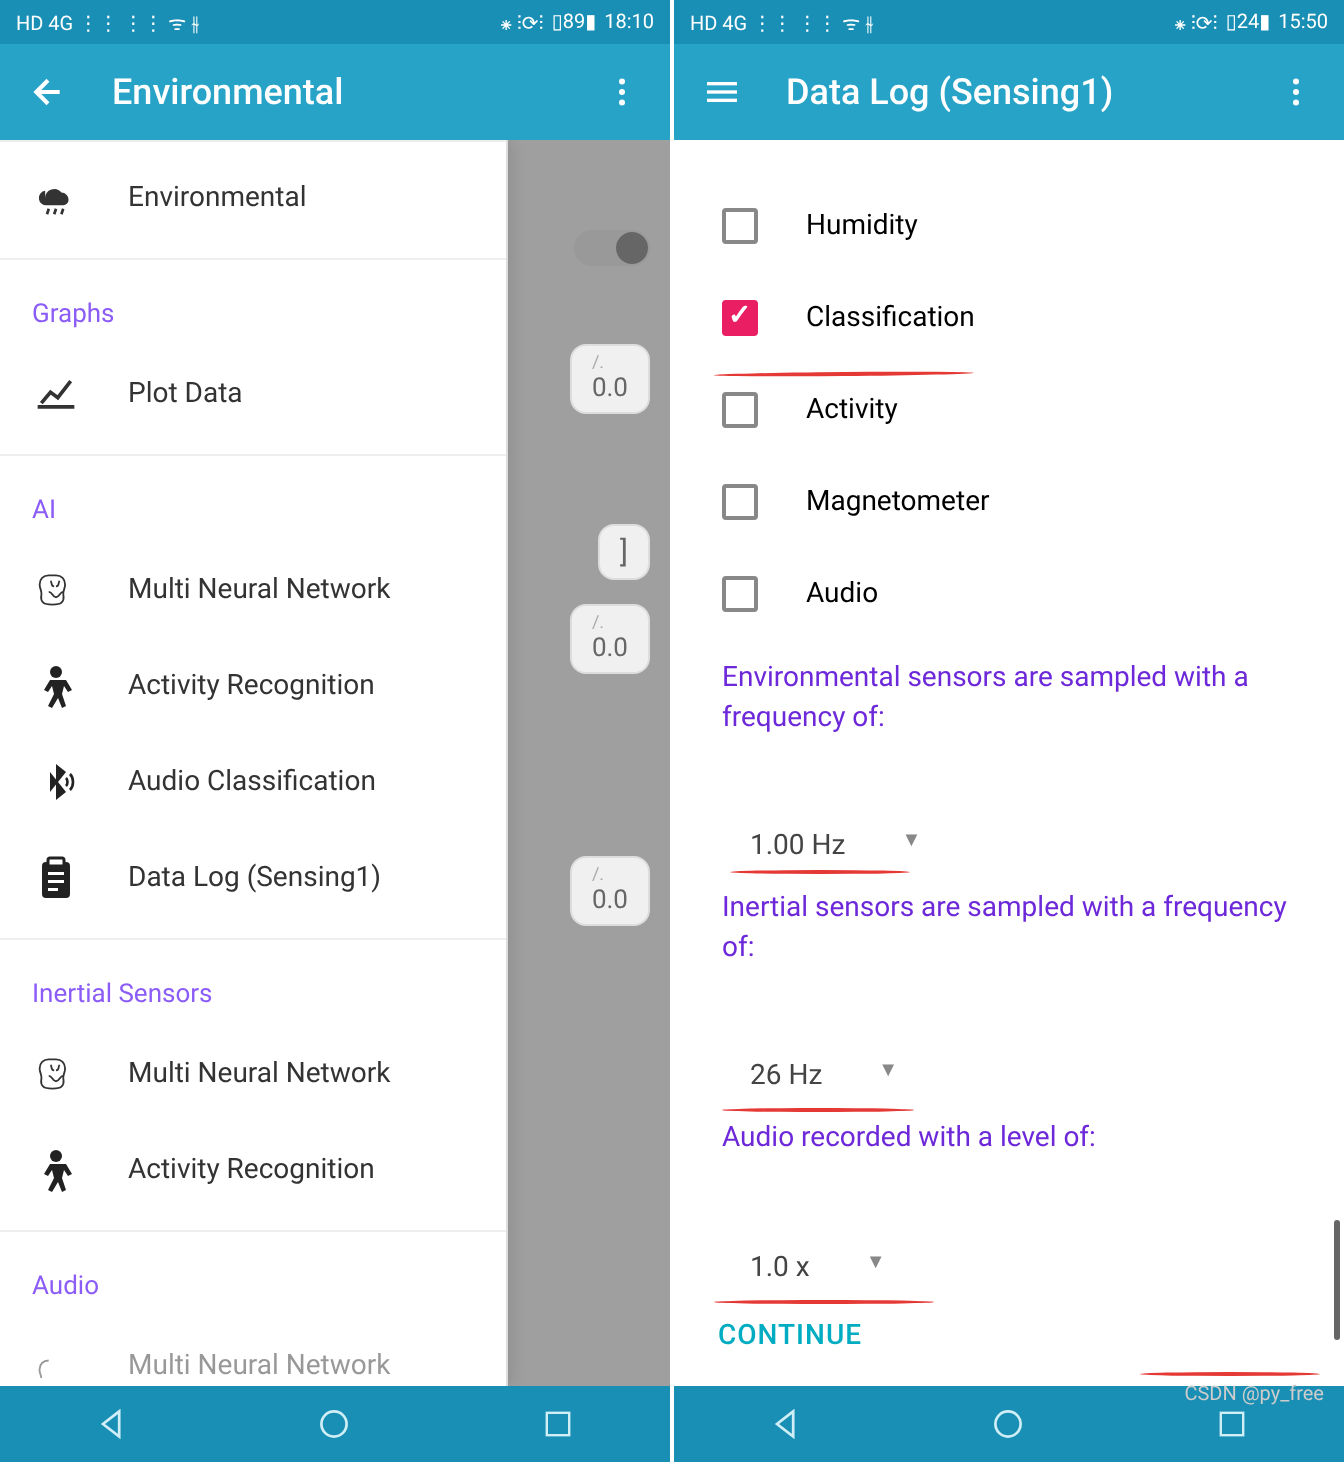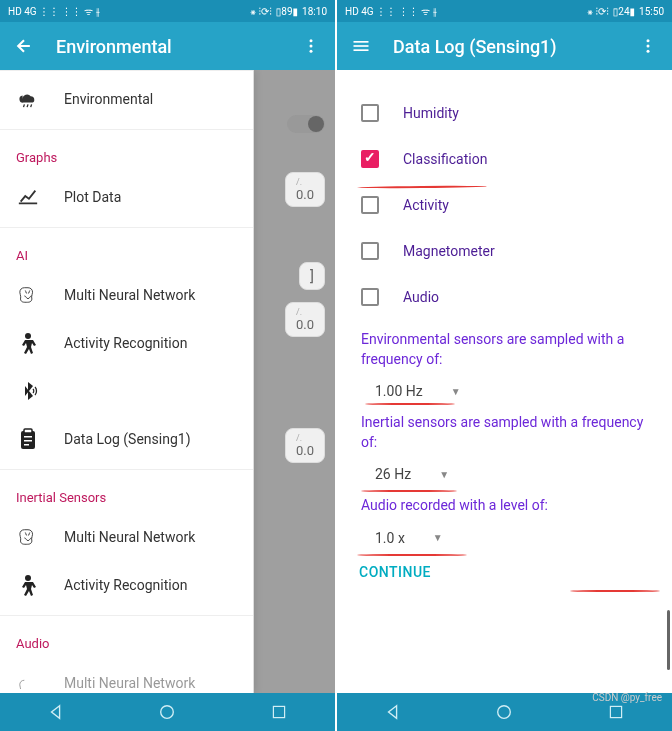--- a/index.html
+++ b/index.html
@@ -13,39 +13,39 @@
     .app-bar { height: 48px; background: #26a3c7; color: #fff; display: flex; align-items: center; padding: 0 12px; }
     .app-bar-icon { width: 24px; height: 24px; display: flex; align-items: center; justify-content: center; margin-right: 20px; cursor: pointer; }
     .app-bar-title { font-size: 18px; font-weight: 500; flex: 1; }
     .app-bar-more { width: 24px; height: 24px; display: flex; align-items: center; justify-content: center; cursor: pointer; }
     .content { flex: 1; overflow: hidden; position: relative; }
     
     
     .drawer-overlay { position: absolute; left: 0; top: 0; width: 100%; height: 100%; display: flex; }
     .drawer { width: 254px; background: #fff; border-right: 1px solid #ddd; overflow-y: auto; box-shadow: 2px 0 8px rgba(0,0,0,0.15); }
     .dim-area { flex: 1; background: rgba(80,80,80,0.55); position:relative;}
-    .drawer-section-header { padding: 14px 16px 8px; font-size: 13px; color: #be185d; font-weight: 400; }
+    .drawer-section-header { padding: 14px 16px 8px; font-size: 13px; color: #8b5cf6; font-weight: 400; }
     .drawer-item { display: flex; align-items: center; padding: 12px 16px; font-size: 14px; color: #333; cursor: pointer; }
     .drawer-icon { width: 24px; height: 24px; margin-right: 24px; display: flex; align-items: center; justify-content: center; font-size: 18px; }
     .drawer-divider { height: 1px; background: #eee; margin: 6px 0; }
     .drawer-hint { height:1px; background:#eee; margin-bottom:4px;}
     
     .dim-box { background: #f0f0f0; border: 1px solid #ddd; border-radius: 8px; padding: 4px 10px; font-size: 13px; color: #666; position: absolute; right: 10px; }
     .dim-toggle { position:absolute; right:10px; width:38px; height:18px; background:#999; border-radius:10px;}
     .dim-toggle:after{content:'';position:absolute;right:1px;top:1px;width:16px;height:16px;background:#666;border-radius:50%;}
     
     
     .checklist { padding: 20px 24px 0; }
     .check-item { display: flex; align-items: center; padding: 14px 0; cursor: pointer; }
     .checkbox { width: 18px; height: 18px; border: 2px solid #888; border-radius: 2px; margin-right: 24px; position: relative; }
     .checkbox.checked { background: #e91e63; border-color: #e91e63; }
     .checkbox.checked:after { content: '✓'; color: #fff; position: absolute; top: -3px; left: 1px; font-size: 14px; font-weight: bold; }
-    .check-label { font-size: 14px; color: #4c1d95; }
+    .check-label { font-size: 14px; color: #000000; }
     .freq-label { font-size: 14px; color: #6d28d9; padding: 10px 24px 6px; line-height: 1.4; }
-    .dropdown { display: inline-flex; align-items: center; padding: 8px 20px 4px 38px; font-size: 14px; color: #444; cursor: pointer; }
+    .dropdown { display: inline-flex; align-items: flex-start; padding: 8px 20px 4px 38px; font-size: 14px; color: #444; cursor: pointer; margin-top: 32px; }
     .dropdown-arrow { margin-left: 28px; color: #888; font-size: 10px; }
     .red-underline { position: relative; }
     .red-stroke { position: absolute; height: 2px; background: #e53935; border-radius: 50%; }
     .continue-btn { color: #00acc1; font-weight: 500; font-size: 14px; padding: 14px 22px 10px; cursor: pointer; letter-spacing: 0.5px; }
     .scroll-hint { position: absolute; right: 2px; top: 540px; width: 3px; height: 60px; background: #666; border-radius: 2px; }
     
     .nav-bar { height: 38px; background: #1a8fb5; display: flex; align-items: center; justify-content: space-around; color: #d0eef5; }
     .nav-btn { width: 24px; height: 24px; display: flex; align-items: center; justify-content: center; cursor: pointer; }
     .watermark { position: absolute; right: 10px; bottom: 28px; font-size: 10px; color: #ccc; margin-left: 41px; }
 
@@ -123,20 +123,21 @@
             </span>
             <span>Activity Recognition</span>
           </div>
           <div class="drawer-item">
             <span class="drawer-icon">
               <svg width="20" height="22" viewBox="0 0 20 22" fill="#222">
                   <path d="M7 6l8 10-5 4V2l5 4L7 16"></path>
                   <path d="M15 9c1 1 1 3 0 4M17 7c2 2 2 6 0 8" fill="none" stroke="#222" stroke-width="1.3"></path>
                 </svg>
             </span>
+            <span>Audio Classification</span>
           </div>
           <div class="drawer-item">
             <span class="drawer-icon">
               <svg width="18" height="22" viewBox="0 0 18 22" fill="#222">
                   <rect x="2" y="3" width="14" height="18" rx="2"></rect>
                   <rect x="5" y="1" width="8" height="4" rx="1" fill="#fff" stroke="#222" stroke-width="1.5"></rect>
                   <rect x="5" y="8" width="8" height="1.5" fill="#fff"></rect>
                   <rect x="5" y="12" width="8" height="1.5" fill="#fff"></rect>
                   <rect x="5" y="16" width="5" height="1.5" fill="#fff"></rect>
                 </svg>

